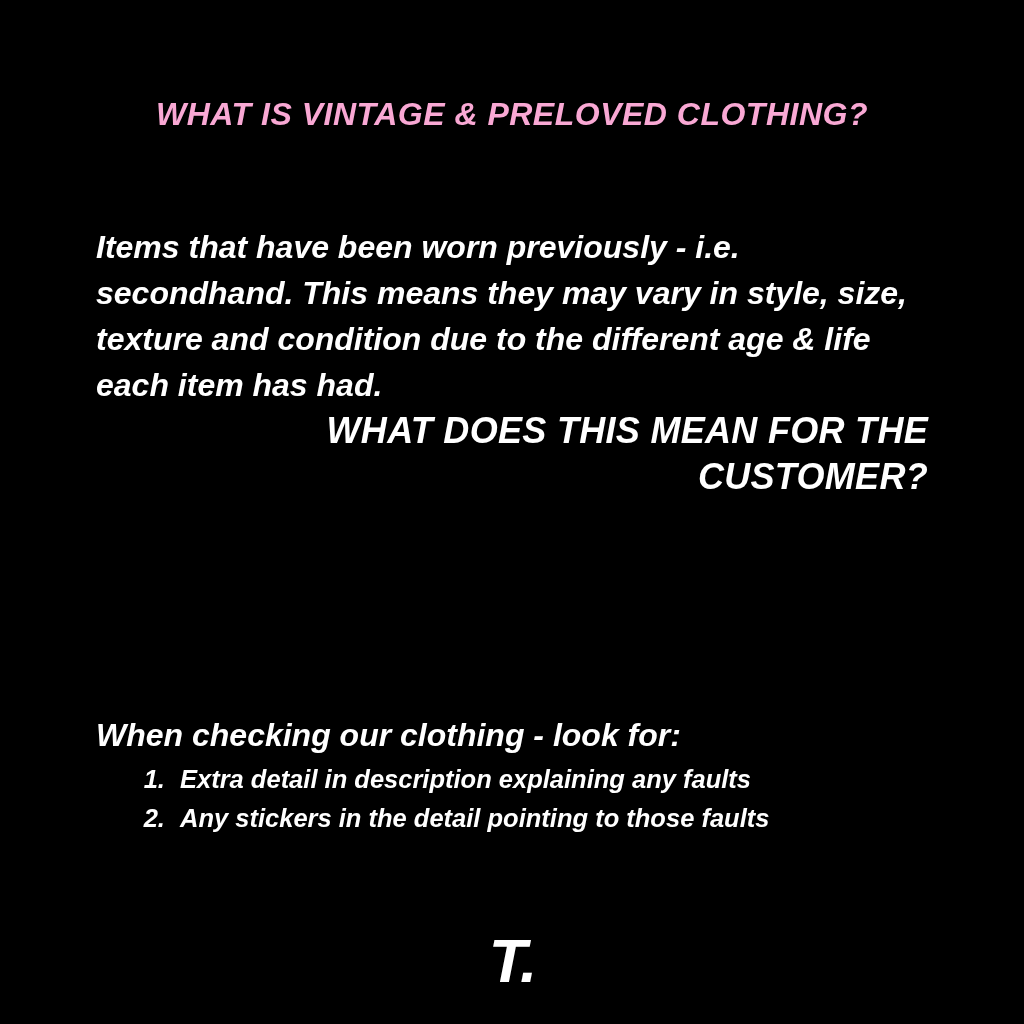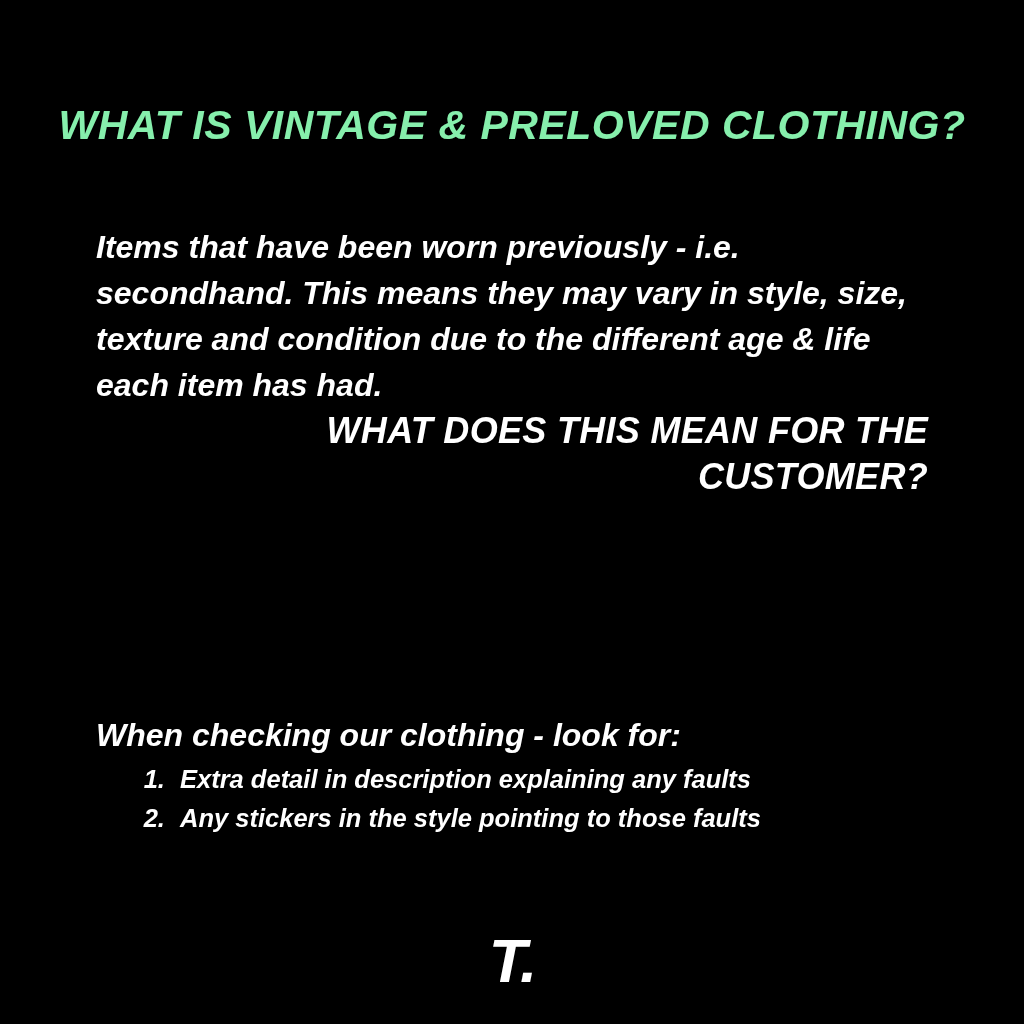--- a/index.html
+++ b/index.html
@@ -20,26 +20,26 @@
     height: 1024px;
     background: #000000;
     box-sizing: border-box;
   }
 
   .h1 {
     position: absolute;
     left: 0;
     width: 1024px;
     text-align: center;
-    font-size: 41px;
+    font-size: 32px;
     font-weight: bold;
     font-style: italic;
     letter-spacing: 0.5px;
     line-height: 1.12;
-    color: #86efac;
+    color: #f9a8d4;
     text-transform: uppercase;
   }
   #title-main { top: 76px; }
 
   .h2 {
     position: absolute;
     left: 128px;
     width: 800px;
     text-align: right;
     font-size: 36px;
@@ -106,18 +106,18 @@
 
   <p class="body-para" id="para-definition">Items that have been worn previously - i.e. secondhand. This means they may vary in style, size, texture and condition due to the different age &amp; life each item has had.</p>
 
   <h2 class="h2" id="title-section2">WHAT DOES THIS MEAN FOR THE CUSTOMER?</h2>
 
 
   <p class="body-para" id="para-lookfor">When checking our clothing - look for:</p>
 
   <ol class="ordered-list">
     <li>Extra detail in description explaining any faults</li>
-    <li>Any stickers in the style pointing to those faults</li>
+    <li>Any stickers in the detail pointing to those faults</li>
   </ol>
 
   <div class="logo">T.</div>
 
 </div>
 
 </body></html>

